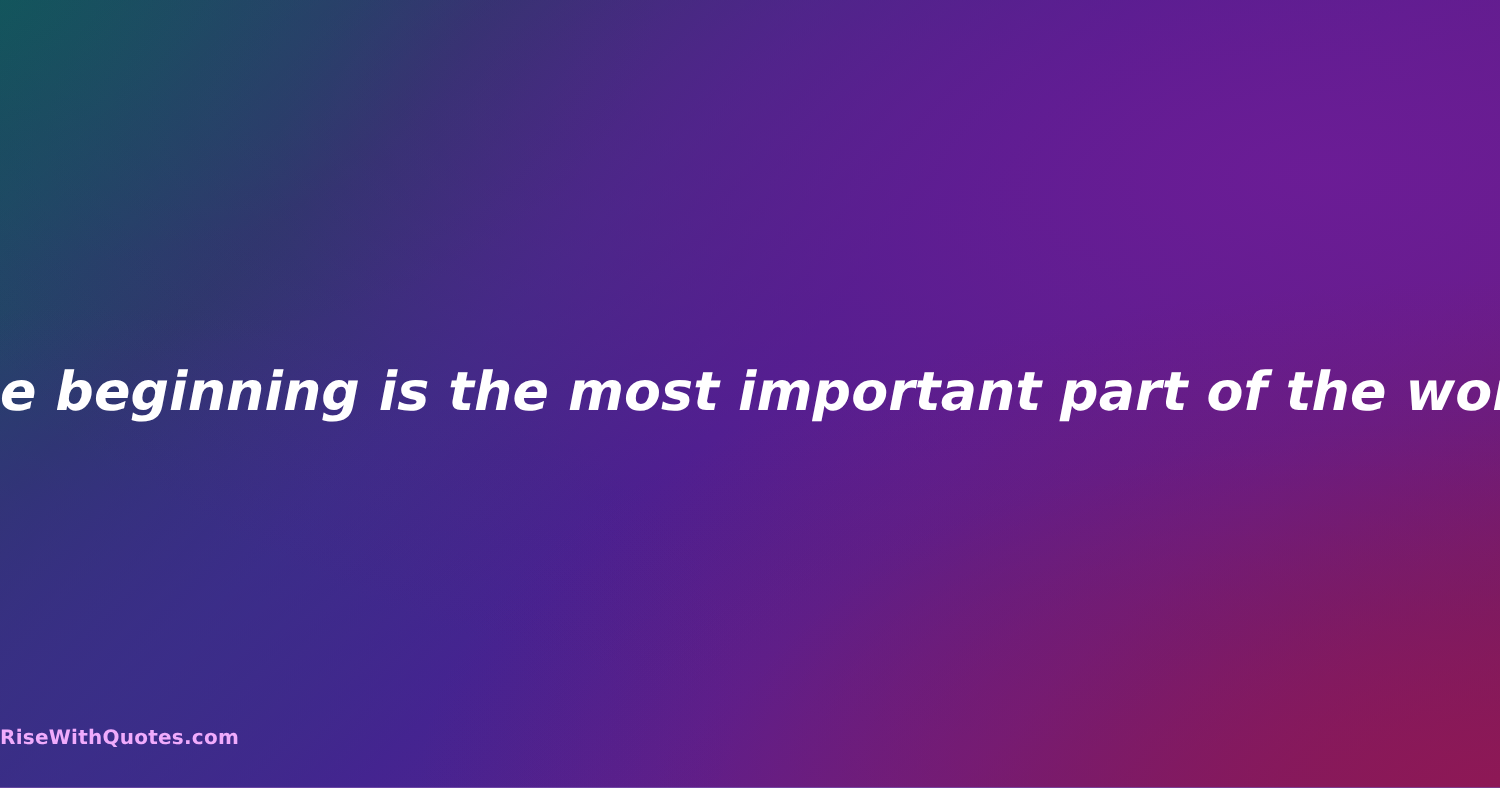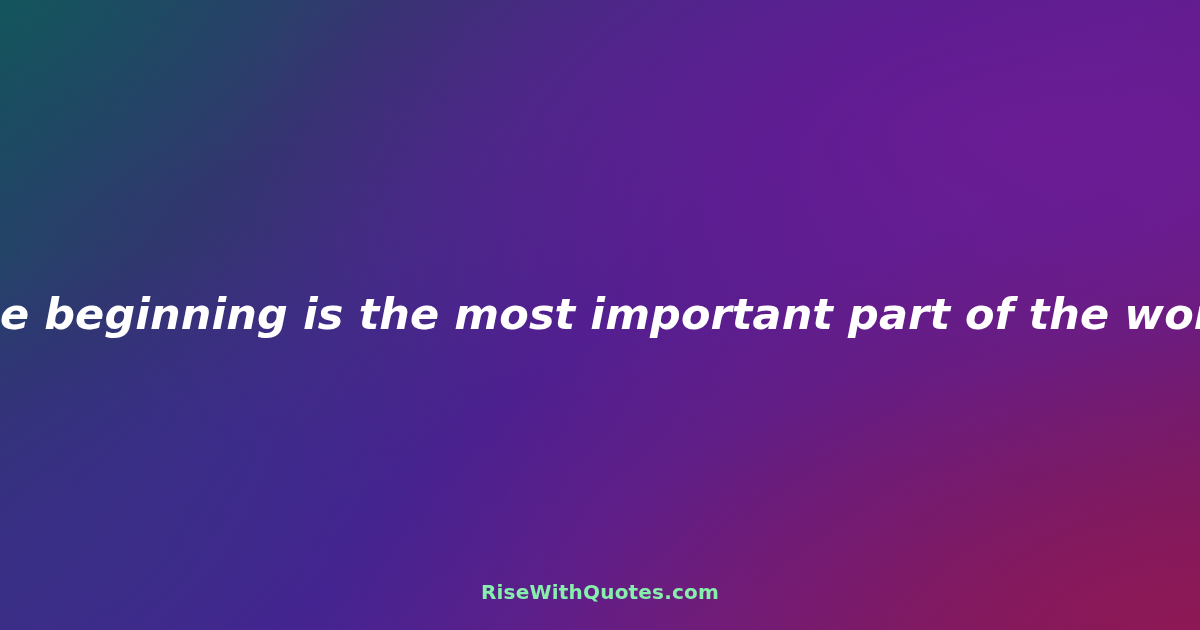--- a/index.html
+++ b/index.html
@@ -129,24 +129,24 @@
     text-align: center;
     white-space: nowrap;
   }
 
   #site-credit {
     position: absolute;
     left: 0;
     right: 0;
     top: 582px;
     margin: 0;
-    text-align: center;
-    color: #86efac;
+    text-align: left;
+    color: #f0abfc;
     font-family: "DejaVu Sans", "Liberation Sans", sans-serif;
-    font-size: 20px;
+    font-size: 16px;
     font-weight: 700;
     font-style: normal;
     letter-spacing: 0.2px;
     line-height: 1;
   }
 </style>
 </head>
 <body>
 
 <div id="quote-card">

